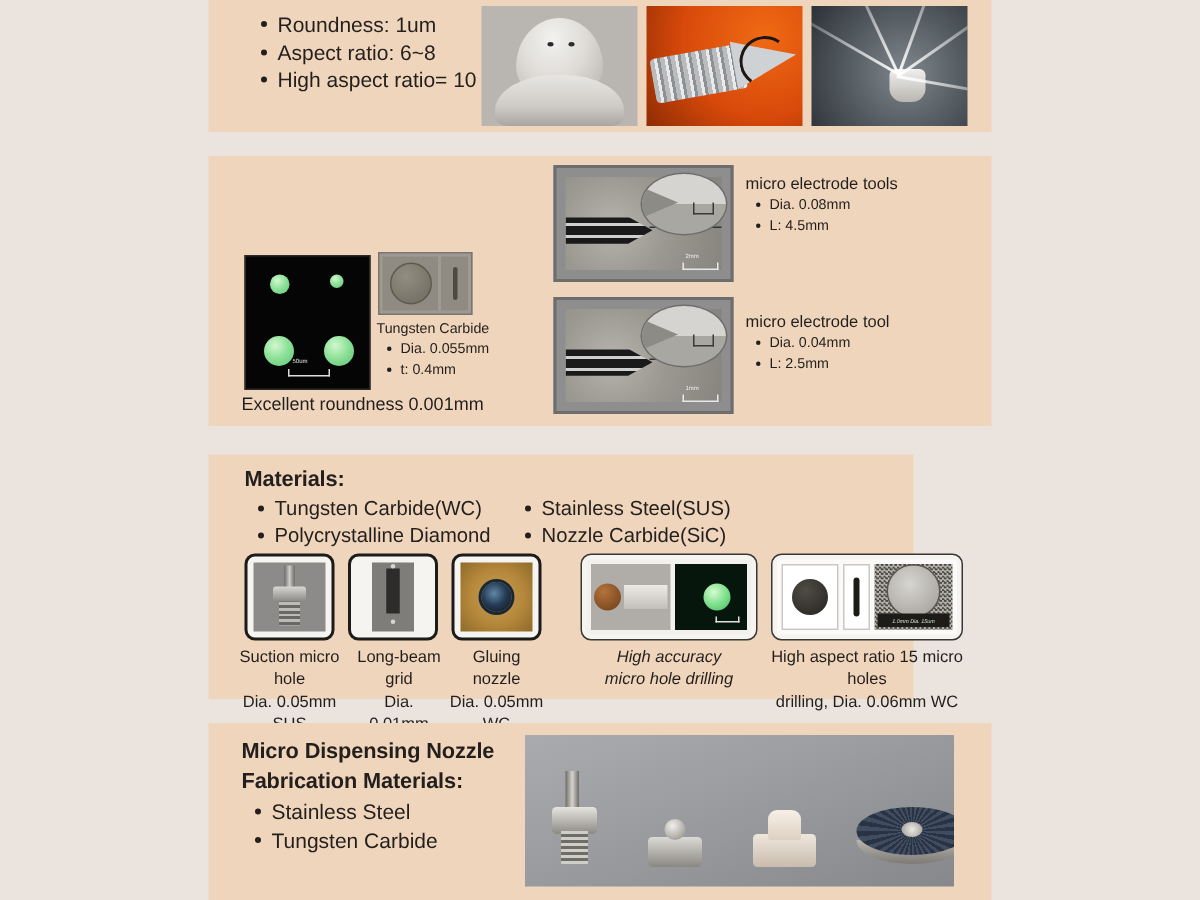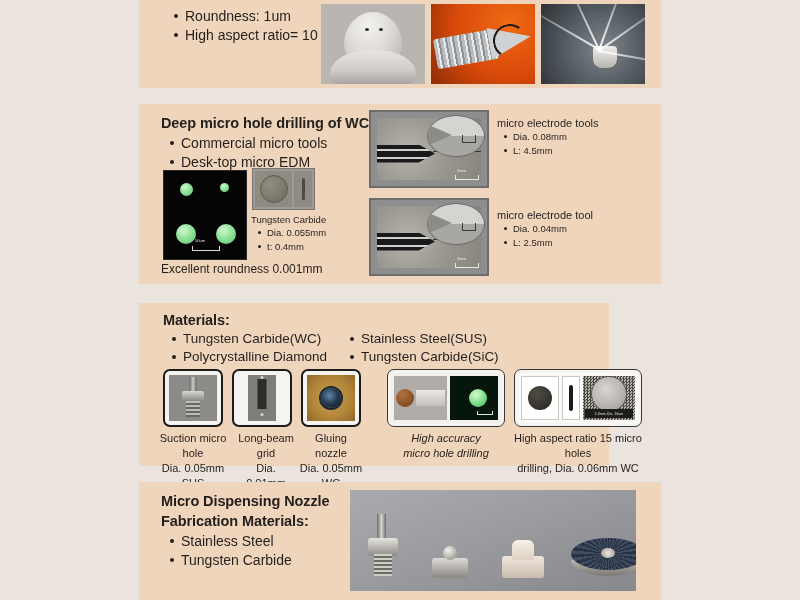--- a/index.html
+++ b/index.html
@@ -244,20 +244,21 @@
   #p4 .ctr{position:absolute;left:30px;top:10px;width:14px;height:10px;border-radius:50%;
       background:radial-gradient(circle,#ece9e3,#9b9893);}
 </style>
 </head>
 <body>
 
 <section class="panel" id="panel-spec">
   <div id="spec-text">
     <ul class="bul">
       <li>Roundness: 1um</li>
+      <li>Aspect ratio: 6~8</li>
       <li>High aspect ratio= 10</li>
     </ul>
   </div>
   <div id="spec-photos">
     <div class="ph" id="ph-nozzle-sem">
       <span class="dome"></span>
         <span class="base"></span>
       <span class="hole l"></span>
         <span class="hole r"></span>
     </div>
@@ -271,27 +272,20 @@
       <span class="jet" style="transform:rotate(-150deg)"></span>
       <span class="jet" style="transform:rotate(-115deg)"></span>
       <span class="jet" style="transform:rotate(-70deg)"></span>
       <span class="jet" style="transform:rotate(-35deg)"></span>
       <span class="jet" style="transform:rotate(10deg)"></span>
     </div>
   </div>
 </section>
 
 <section class="panel" id="panel-deep">
-  <div id="deep-text">
-    <h2 class="heading">Deep micro hole drilling of WC</h2>
-    <ul class="bul">
-      <li>Commercial micro tools</li>
-      <li>Desk-top micro EDM</li>
-    </ul>
-  </div>
 
   <div id="img-greendots">
     <span class="gd" id="gd1"></span>
       <span class="gd" id="gd2"></span>
     <span class="gd" id="gd3"></span>
       <span class="gd" id="gd4"></span>
     <span id="gd-scale">
       <span>50um</span>
     </span>
   </div>
@@ -357,21 +351,21 @@
 <section class="panel" id="panel-mat">
   <div id="mat-text">
     <h2 class="heading">Materials:</h2>
     <div id="mat-cols">
       <ul class="bul">
         <li>Tungsten Carbide(WC)</li>
         <li>Polycrystalline Diamond</li>
       </ul>
       <ul class="bul">
         <li>Stainless Steel(SUS)</li>
-        <li>Tungsten Carbide(SiC)</li>
+        <li>Nozzle Carbide(SiC)</li>
       </ul>
     </div>
   </div>
 
   <div class="card" id="c1">
     <span class="inner"></span>
       <span class="shank"></span>
       <span class="body"></span>
       <span class="thread"></span>
   </div>

